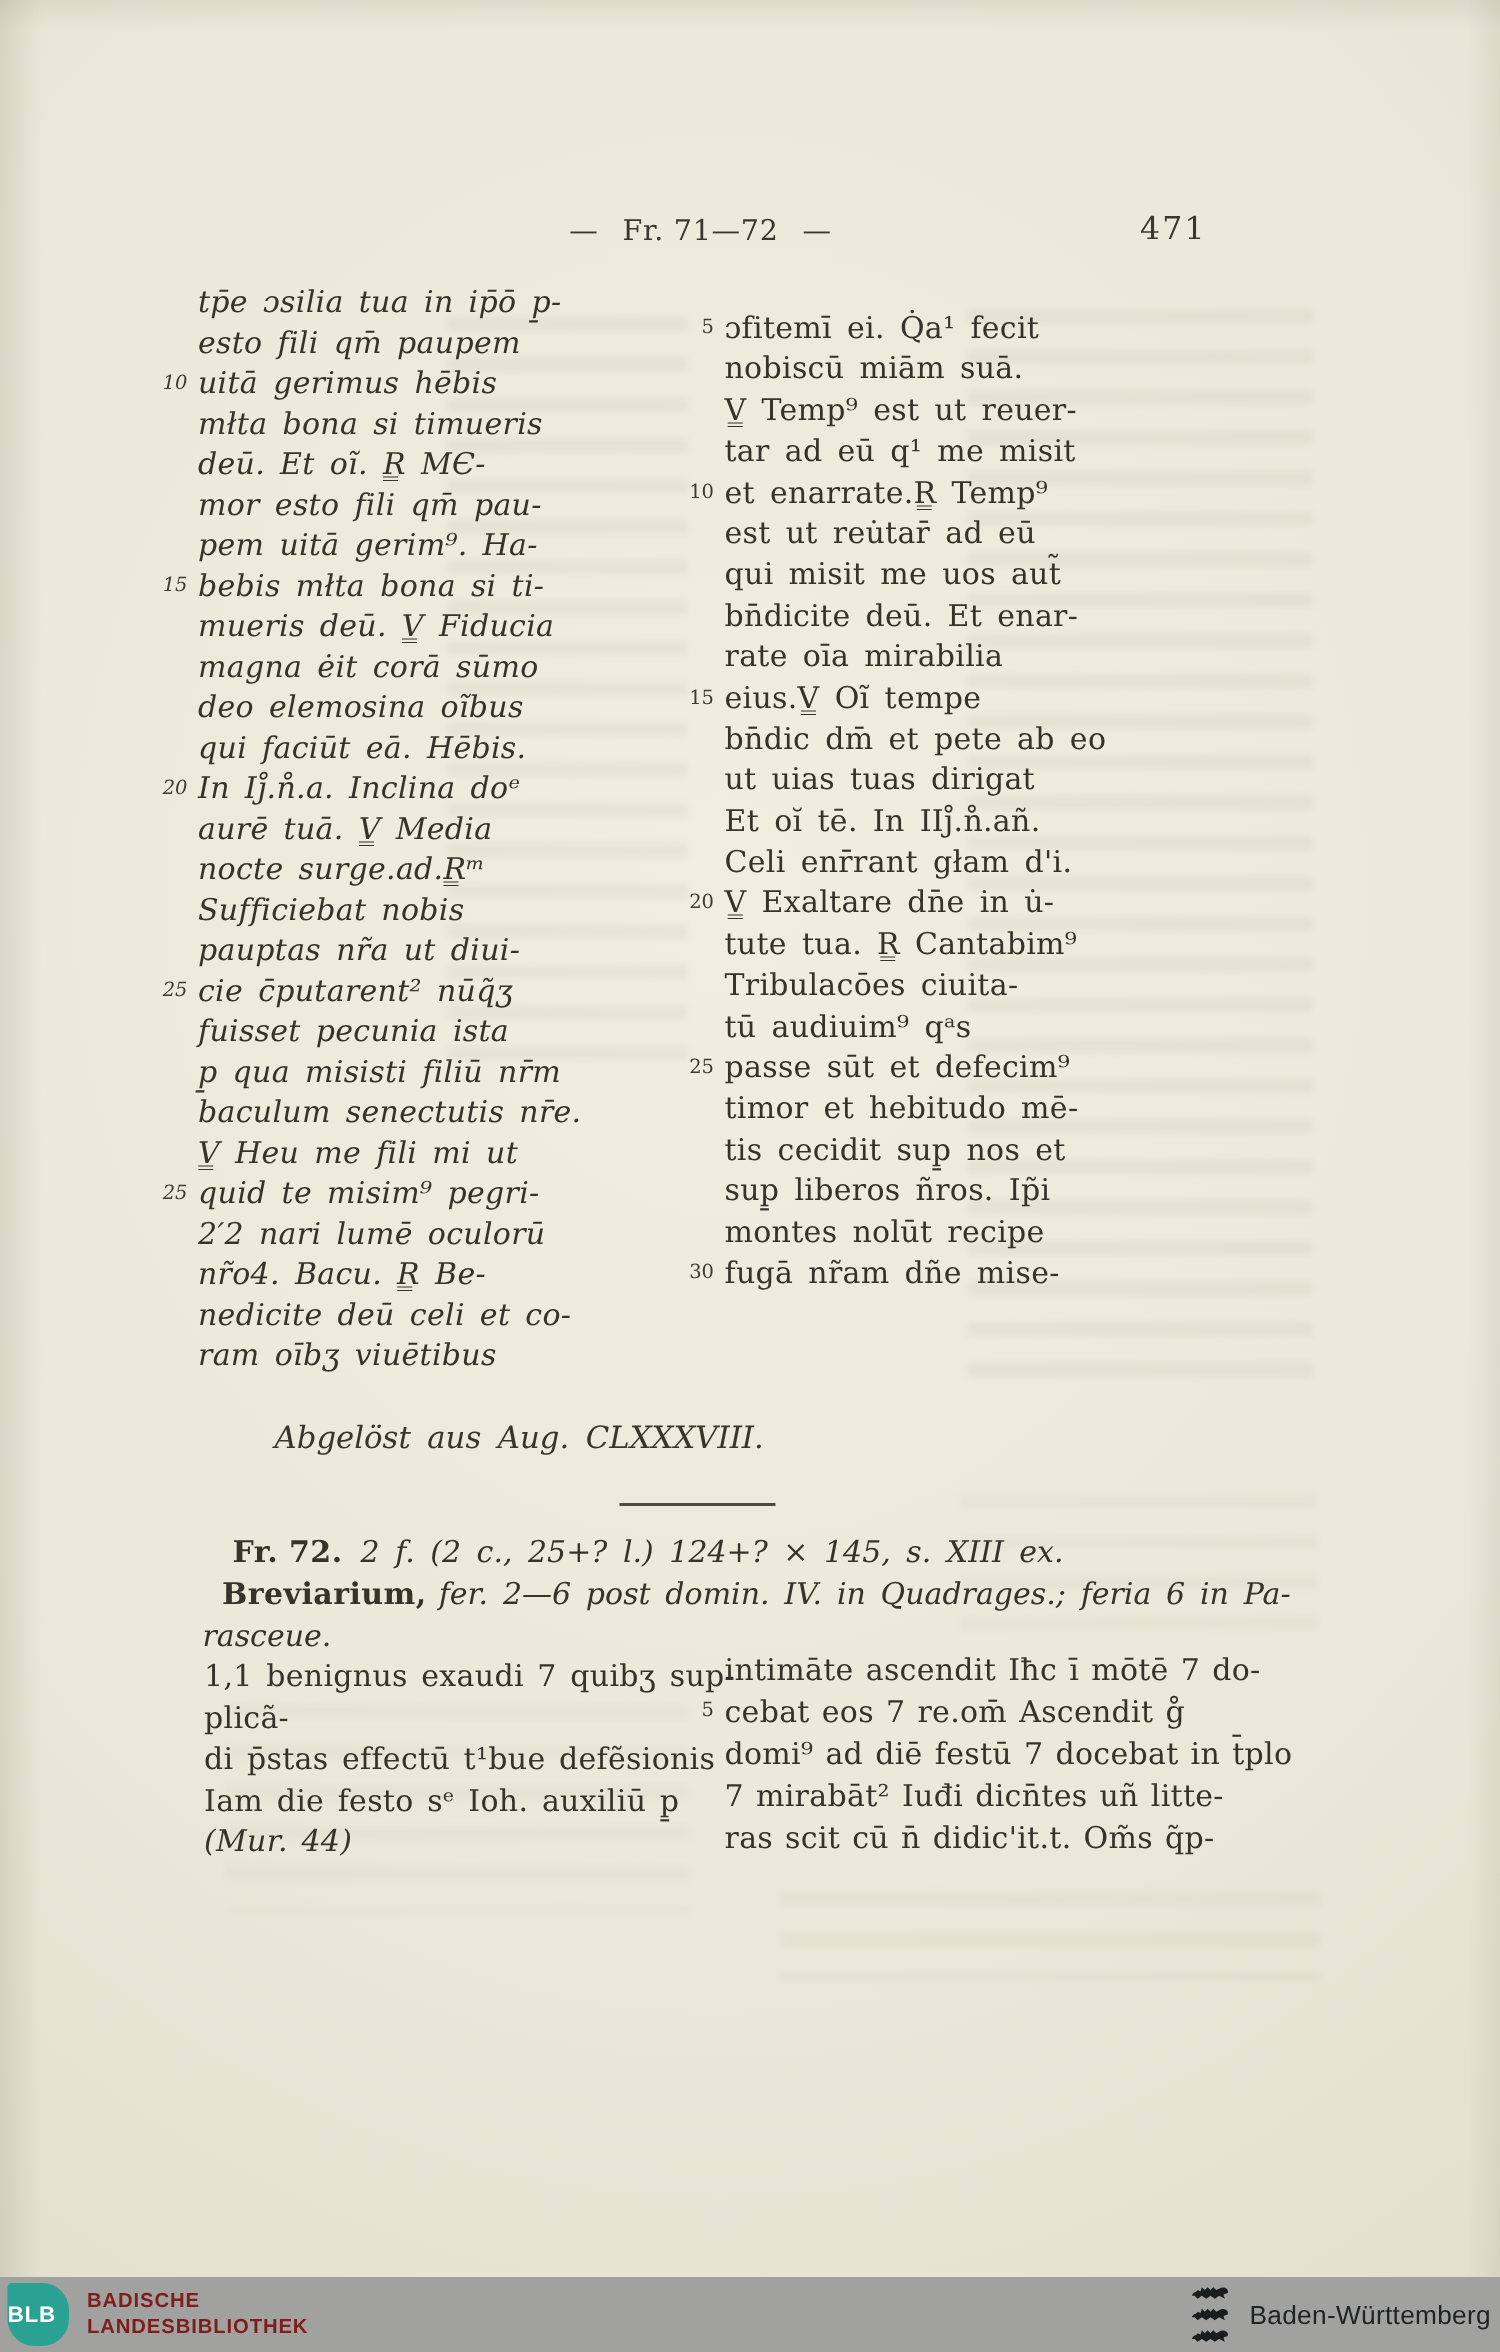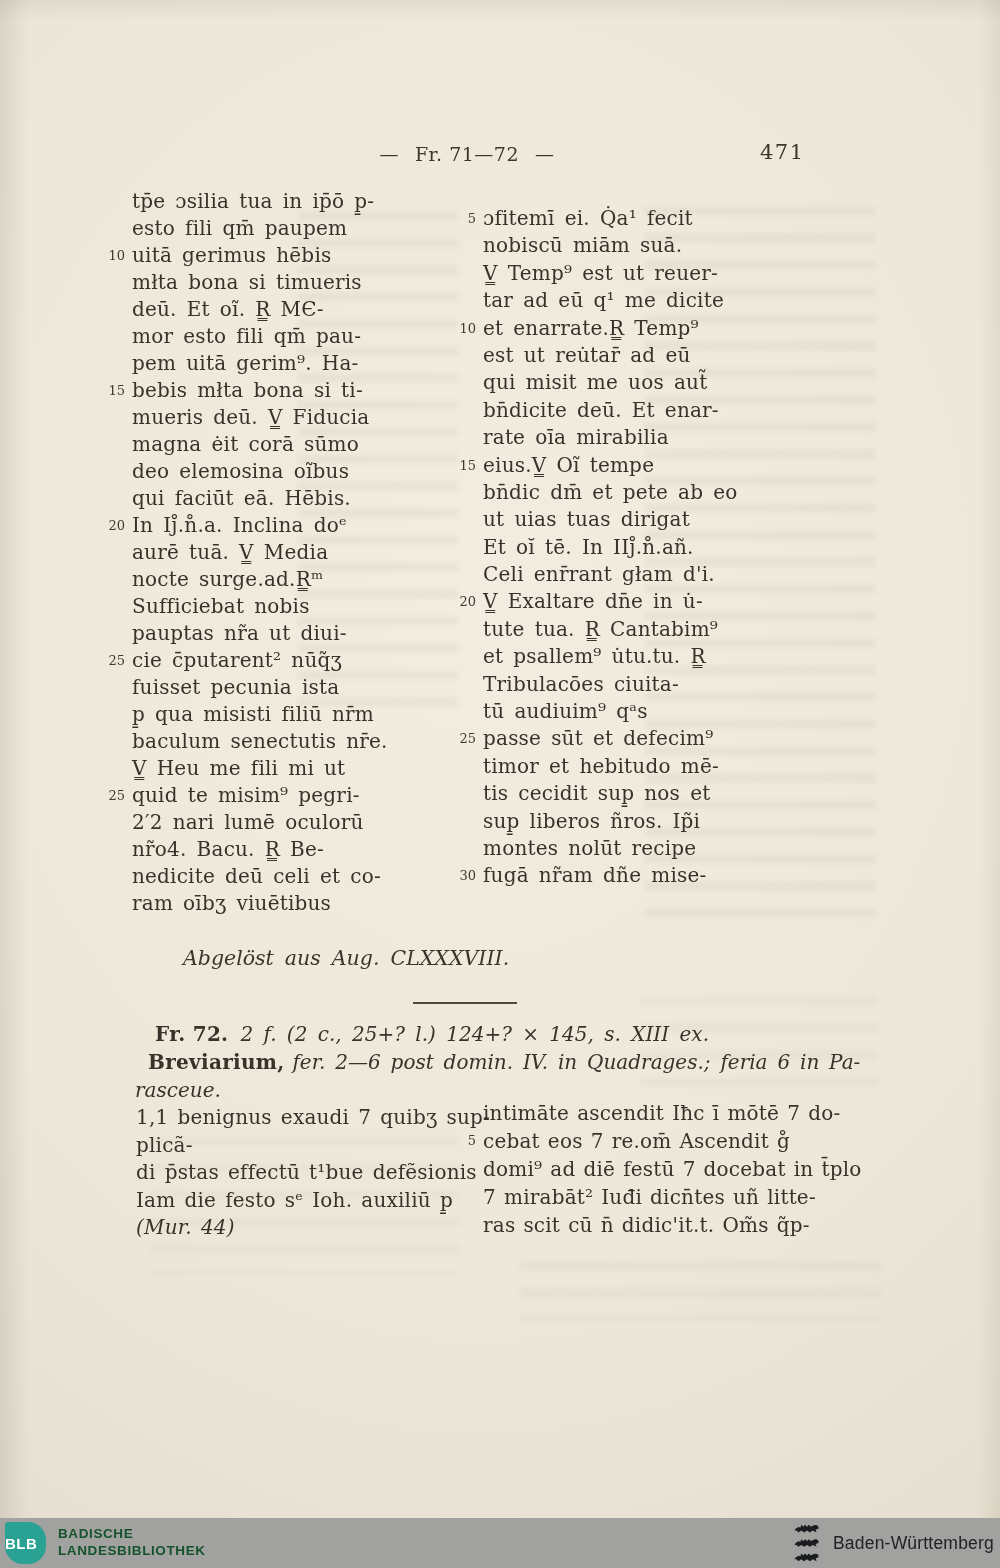--- a/index.html
+++ b/index.html
@@ -48,21 +48,21 @@
   
   .line-row{display:flex;}
   .ln{
     flex:none;width:28px;text-align:right;padding-right:7px;
     font-size:13px;color:#403a31;
   }
   .tx{
     flex:1;font-size:20px;letter-spacing:.2px;word-spacing:3.5px;white-space:nowrap;
   }
   .fr71-left{position:absolute;left:97px;top:188px;width:384px;}
-  .fr71-left .line-row{height:27px;line-height:27px;}
+  .fr71-left .line-row{height:27px;line-height:27px;font-style:italic;}
   .fr71-right{position:absolute;left:448px;top:205px;width:432px;}
   .fr71-right .line-row{height:27.4px;line-height:27.4px;}
 
   .closing-note{
     position:absolute;left:183px;top:946px;
     font-style:italic;font-size:20.5px;word-spacing:4.5px;color:#3a342c;
   }
   .section-divider{
     position:absolute;left:413px;top:1002px;width:104px;height:2px;background:#4f4a41;
   }
@@ -94,21 +94,21 @@
   }
   .blb-logo{
     position:absolute;left:5px;top:4px;width:41px;height:42px;
     background:#2aa293;border-radius:3px 18px 18px 18px;
     display:flex;align-items:center;justify-content:flex-start;
     color:#ffffff;font-weight:bold;font-size:15px;letter-spacing:.5px;
   }
   .library-name{
     position:absolute;left:58px;top:7px;
     font-weight:bold;font-size:13.5px;line-height:17px;letter-spacing:.6px;
-    color:#14532d;text-transform:uppercase;
+    color:#7f1d1d;text-transform:uppercase;
   }
   .arms{position:absolute;left:790px;top:3px;width:34px;height:44px;}
   .state-name{
     position:absolute;left:833px;top:0;height:50px;display:flex;align-items:center;
     font-size:17.5px;color:#202326;letter-spacing:.2px;
   }
 </style>
 </head>
 <body>
 
@@ -276,21 +276,21 @@
         <span class="tx">nobiscū miām suā.</span>
       </div>
 
       <div class="line-row">
         <span class="ln"></span>
         <span class="tx">V̳ Temp⁹ est ut reuer-</span>
       </div>
 
       <div class="line-row">
         <span class="ln"></span>
-        <span class="tx">tar ad eū q¹ me dicite</span>
+        <span class="tx">tar ad eū q¹ me misit</span>
       </div>
 
 
       <div class="line-row">
         <span class="ln">10</span>
         <span class="tx">et enarrate.R̳ Temp⁹</span>
       </div>
 
       <div class="line-row">
         <span class="ln"></span>
@@ -340,24 +340,20 @@
       <div class="line-row">
         <span class="ln">20</span>
         <span class="tx">V̳ Exaltare dn̄e in u̇-</span>
       </div>
 
       <div class="line-row">
         <span class="ln"></span>
         <span class="tx">tute tua. R̳ Cantabim⁹</span>
       </div>
 
-      <div class="line-row">
-        <span class="ln"></span>
-        <span class="tx">et psallem⁹ u̇tu.tu. R̳</span>
-      </div>
 
       <div class="line-row">
         <span class="ln"></span>
         <span class="tx">Tribulacōes ciuita-</span>
       </div>
 
       <div class="line-row">
         <span class="ln"></span>
         <span class="tx">tū audiuim⁹ qᵃs</span>
       </div>

